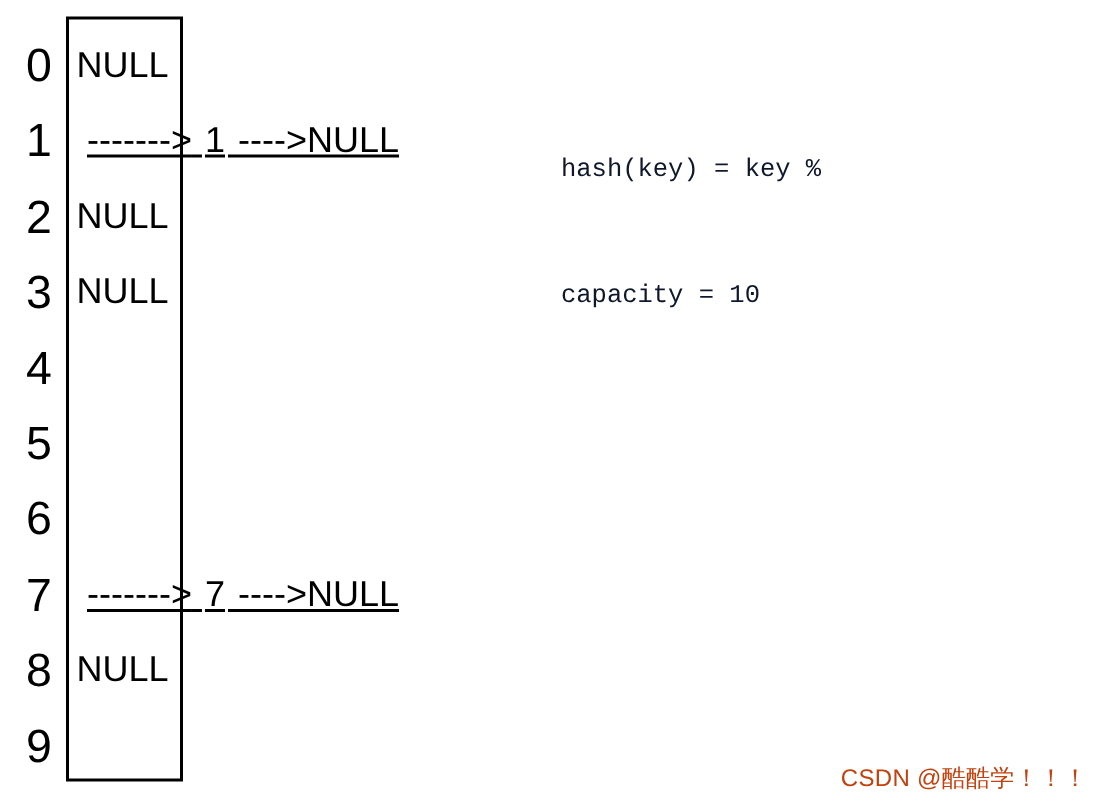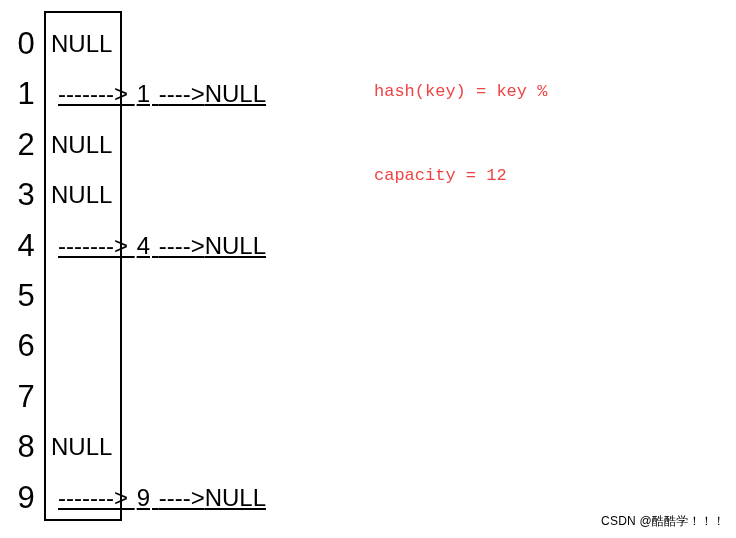--- a/index.html
+++ b/index.html
@@ -89,39 +89,39 @@
     letter-spacing: 0px;
   }
   .bucket-chain .seg-key {
     padding: 0 2px;
   }
 
   
   #hash-formula {
     position: absolute;
     left: 374px;
-    top: 22px;
+    top: 44px;
     width: 300px;
-    color: #ef4444;
+    color: #0f172a;
     font-family: "Liberation Mono", monospace;
     font-size: 17px;
     line-height: 28px;
     white-space: pre;
   }
   #hash-formula .formula-line {
     display: block;
   }
 
   
   #watermark {
     position: absolute;
     right: 11px;
     bottom: 8px;
-    font-size: 12px;
-    color: #000000;
+    font-size: 16px;
+    color: #c2410c;
     font-family: "Liberation Sans", sans-serif;
     white-space: pre;
     letter-spacing: 0.2px;
   }
 </style>
 </head>
 <body>
 
 <div id="bucket-table">
 
@@ -139,40 +139,39 @@
       <div class="bucket-row" style="top: 119.8px;">
         <span class="bucket-index">2</span>
         <span class="bucket-null-inline">NULL</span>
       </div>
       <div class="bucket-row" style="top: 170.2px;">
         <span class="bucket-index">3</span>
         <span class="bucket-null-inline">NULL</span>
       </div>
       <div class="bucket-row" style="top: 220.6px;">
         <span class="bucket-index">4</span>
-        <span class="bucket-chain"><span class="seg-dash-1">-------&gt;</span> <span class="seg-key">4</span> <span class="seg-dash-2">----&gt;</span><span class="seg-tail">NULL</span></span>
       </div>
       <div class="bucket-row" style="top: 271px;">
         <span class="bucket-index">5</span>
       </div>
       <div class="bucket-row" style="top: 321.4px;">
         <span class="bucket-index">6</span>
       </div>
       <div class="bucket-row" style="top: 371.8px;">
         <span class="bucket-index">7</span>
+        <span class="bucket-chain"><span class="seg-dash-1">-------&gt;</span> <span class="seg-key">7</span> <span class="seg-dash-2">----&gt;</span><span class="seg-tail">NULL</span></span>
       </div>
       <div class="bucket-row" style="top: 422.2px;">
         <span class="bucket-index">8</span>
         <span class="bucket-null-inline">NULL</span>
       </div>
       <div class="bucket-row" style="top: 472.6px;">
         <span class="bucket-index">9</span>
-        <span class="bucket-chain"><span class="seg-dash-1">-------&gt;</span> <span class="seg-key">9</span> <span class="seg-dash-2">----&gt;</span><span class="seg-tail">NULL</span></span>
       </div>
     </div>
 </div>
 
 <div id="hash-formula">
   <span class="formula-line">hash(key) = key %</span>
-  <span class="formula-line">capacity = 12</span>
+  <span class="formula-line">capacity = 10</span>
 </div>
 
 <div id="watermark">CSDN @酷酷学！！！</div>
 
 </body></html>

